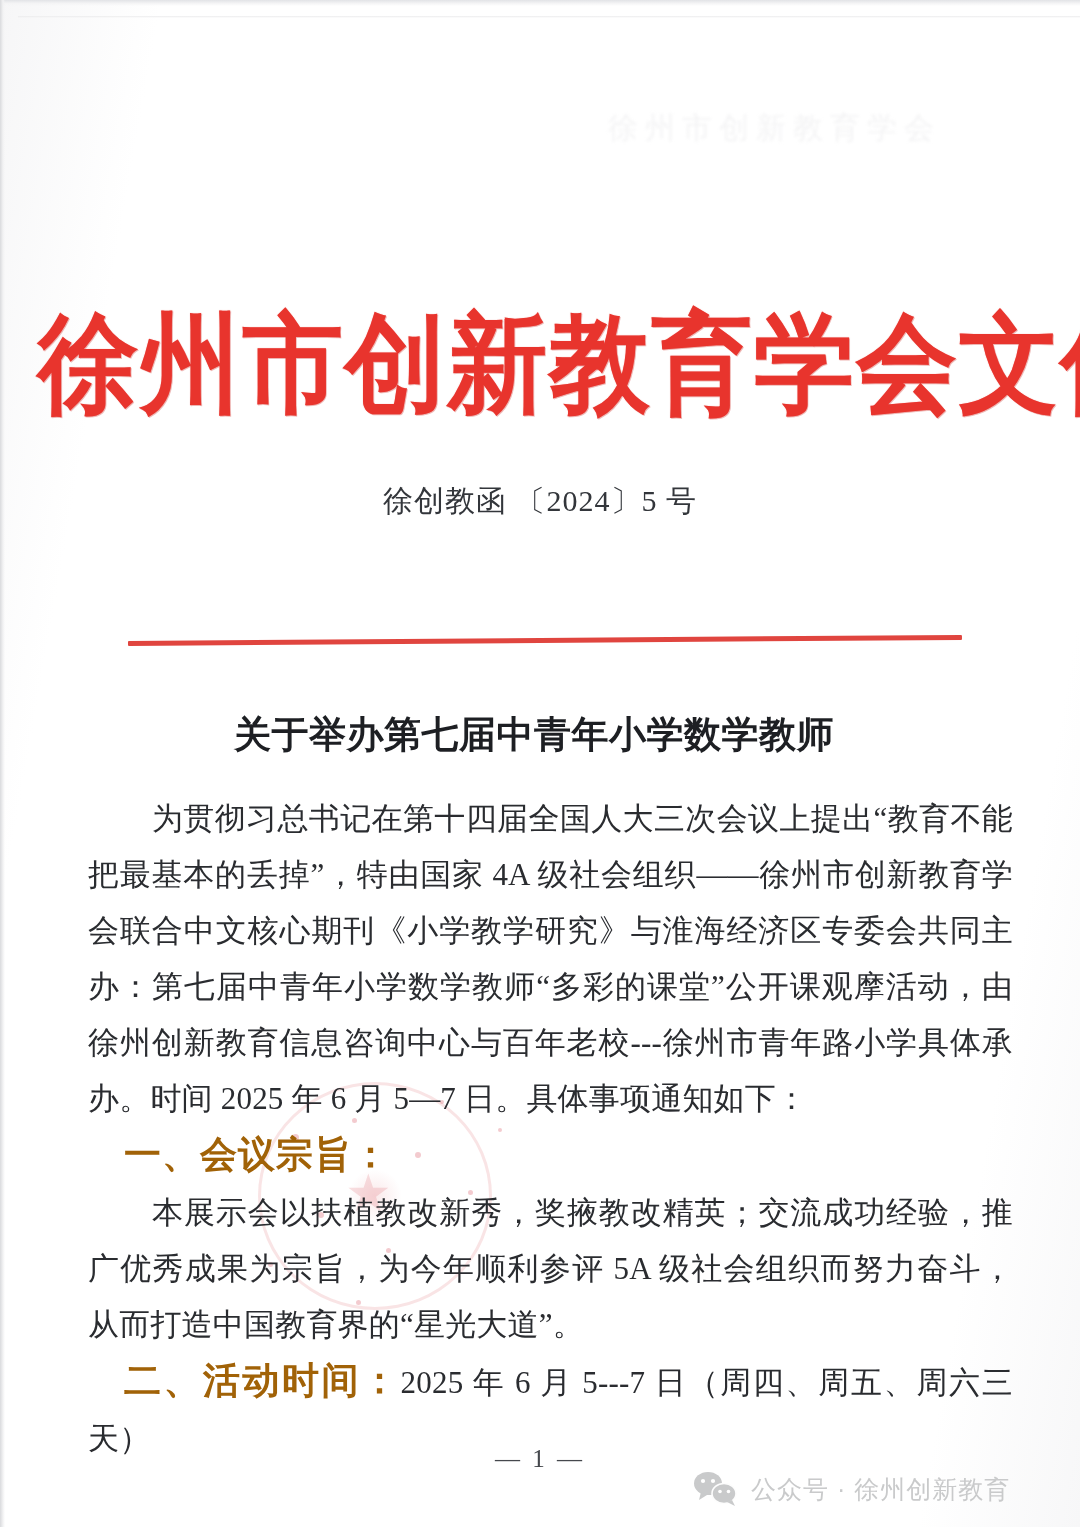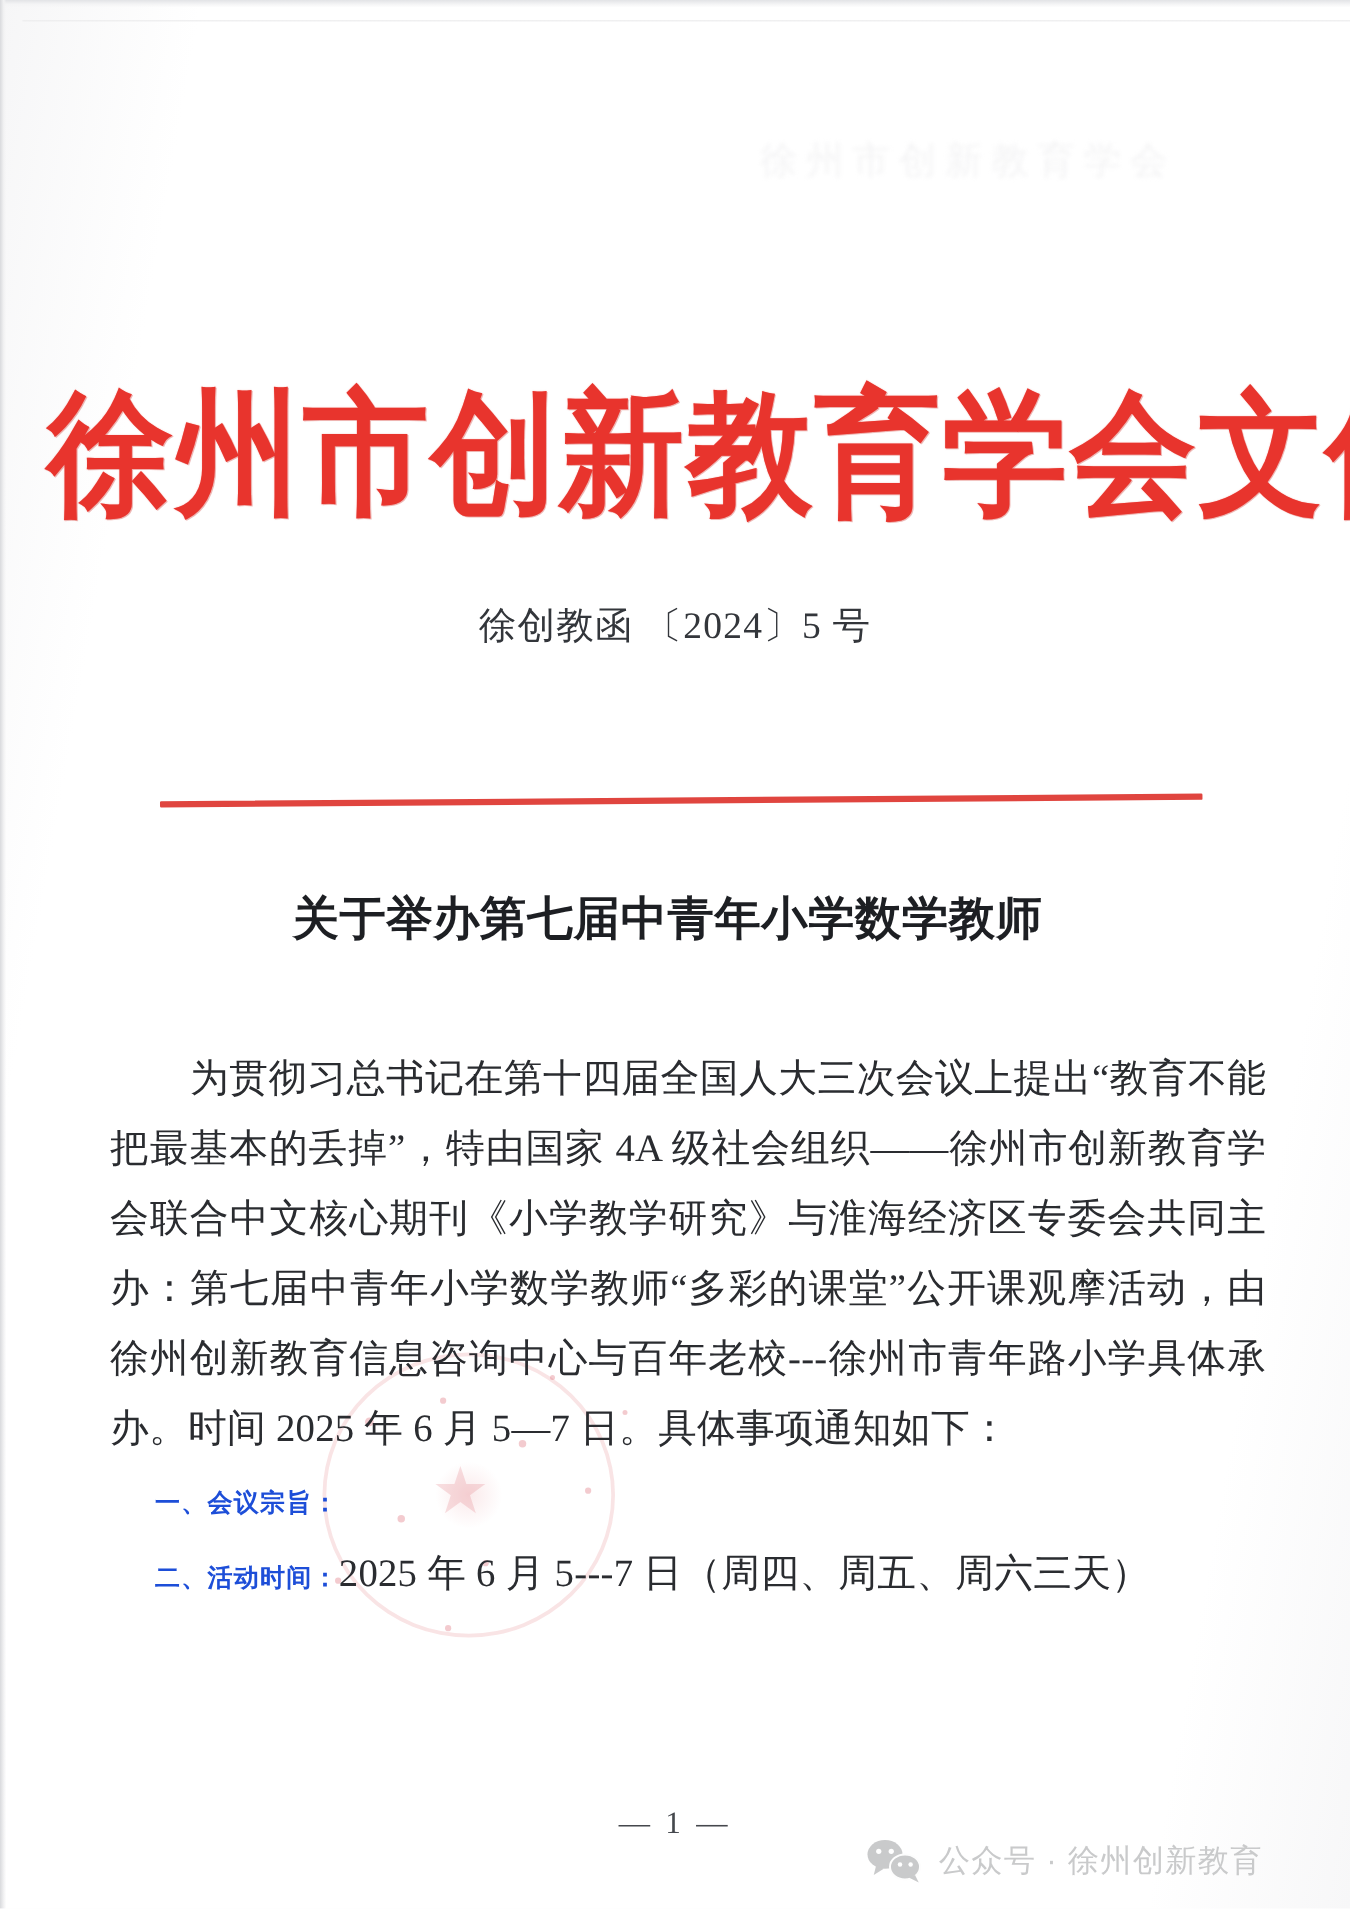--- a/index.html
+++ b/index.html
@@ -127,40 +127,40 @@
     font-weight: 700;
     color: #1d1f23;
     letter-spacing: 0.5px;
   }
   .doc-title .tline { display: block; white-space: nowrap; }
 
   
   .body-block {
     position: absolute;
     left: 88px;
-    top: 835px;
+    top: 791px;
     width: 925px;
     font-family: "Liberation Serif", "DejaVu Serif", serif;
     font-size: 31px;
     line-height: 56px;
     color: #2a2c30;
     letter-spacing: 0.2px;
   }
   .body-block p {
     margin: 0;
     text-align: justify;
     text-justify: inter-character;
   }
   .indent2 { text-indent: 64px; }
 
   .section-head {
     font-family: "Liberation Sans", "DejaVu Sans", sans-serif;
     font-weight: 700;
-    font-size: 20px;
-    color: #1d4ed8;
+    font-size: 37px;
+    color: #a16207;
     letter-spacing: 1px;
   }
   .sec-line { margin: 0; text-indent: 36px; }
   .sec-rest {
     font-family: "Liberation Serif", "DejaVu Serif", serif;
     font-weight: 400;
     color: #2a2c30;
     letter-spacing: 0.2px;
     margin-top: 23px;
   }
@@ -270,20 +270,21 @@
   <div class="speck" style="left:356px;top:1300px;width:5px;height:5px;"></div>
 
   <div class="body-block">
 
     <p class="indent2">为贯彻习总书记在第十四届全国人大三次会议上提出“教育不能把最基本的丢掉”，特由国家 4A 级社会组织——徐州市创新教育学会联合中文核心期刊《小学教学研究》与淮海经济区专委会共同主办：第七届中青年小学数学教师“多彩的课堂”公开课观摩活动，由徐州创新教育信息咨询中心与百年老校---徐州市青年路小学具体承办。时间 2025 年 6 月 5—7 日。具体事项通知如下：</p>
 
     <p class="sec-line">
       <span class="section-head">一、会议宗旨</span><span class="section-head">：</span>
     </p>
 
+    <p class="indent2">本展示会以扶植教改新秀，奖掖教改精英；交流成功经验，推广优秀成果为宗旨，为今年顺利参评 5A 级社会组织而努力奋斗，从而打造中国教育界的“星光大道”。</p>
 
     <p class="sec-line">
       <span class="section-head">二、活动时间</span><span class="section-head">：</span><span class="sec-rest">2025 年 6 月 5---7 日（周四、周五、周六三天）</span>
     </p>
 
   </div>
 
   <div class="page-number">— 1 —</div>
 
   <div class="wechat-mark">

